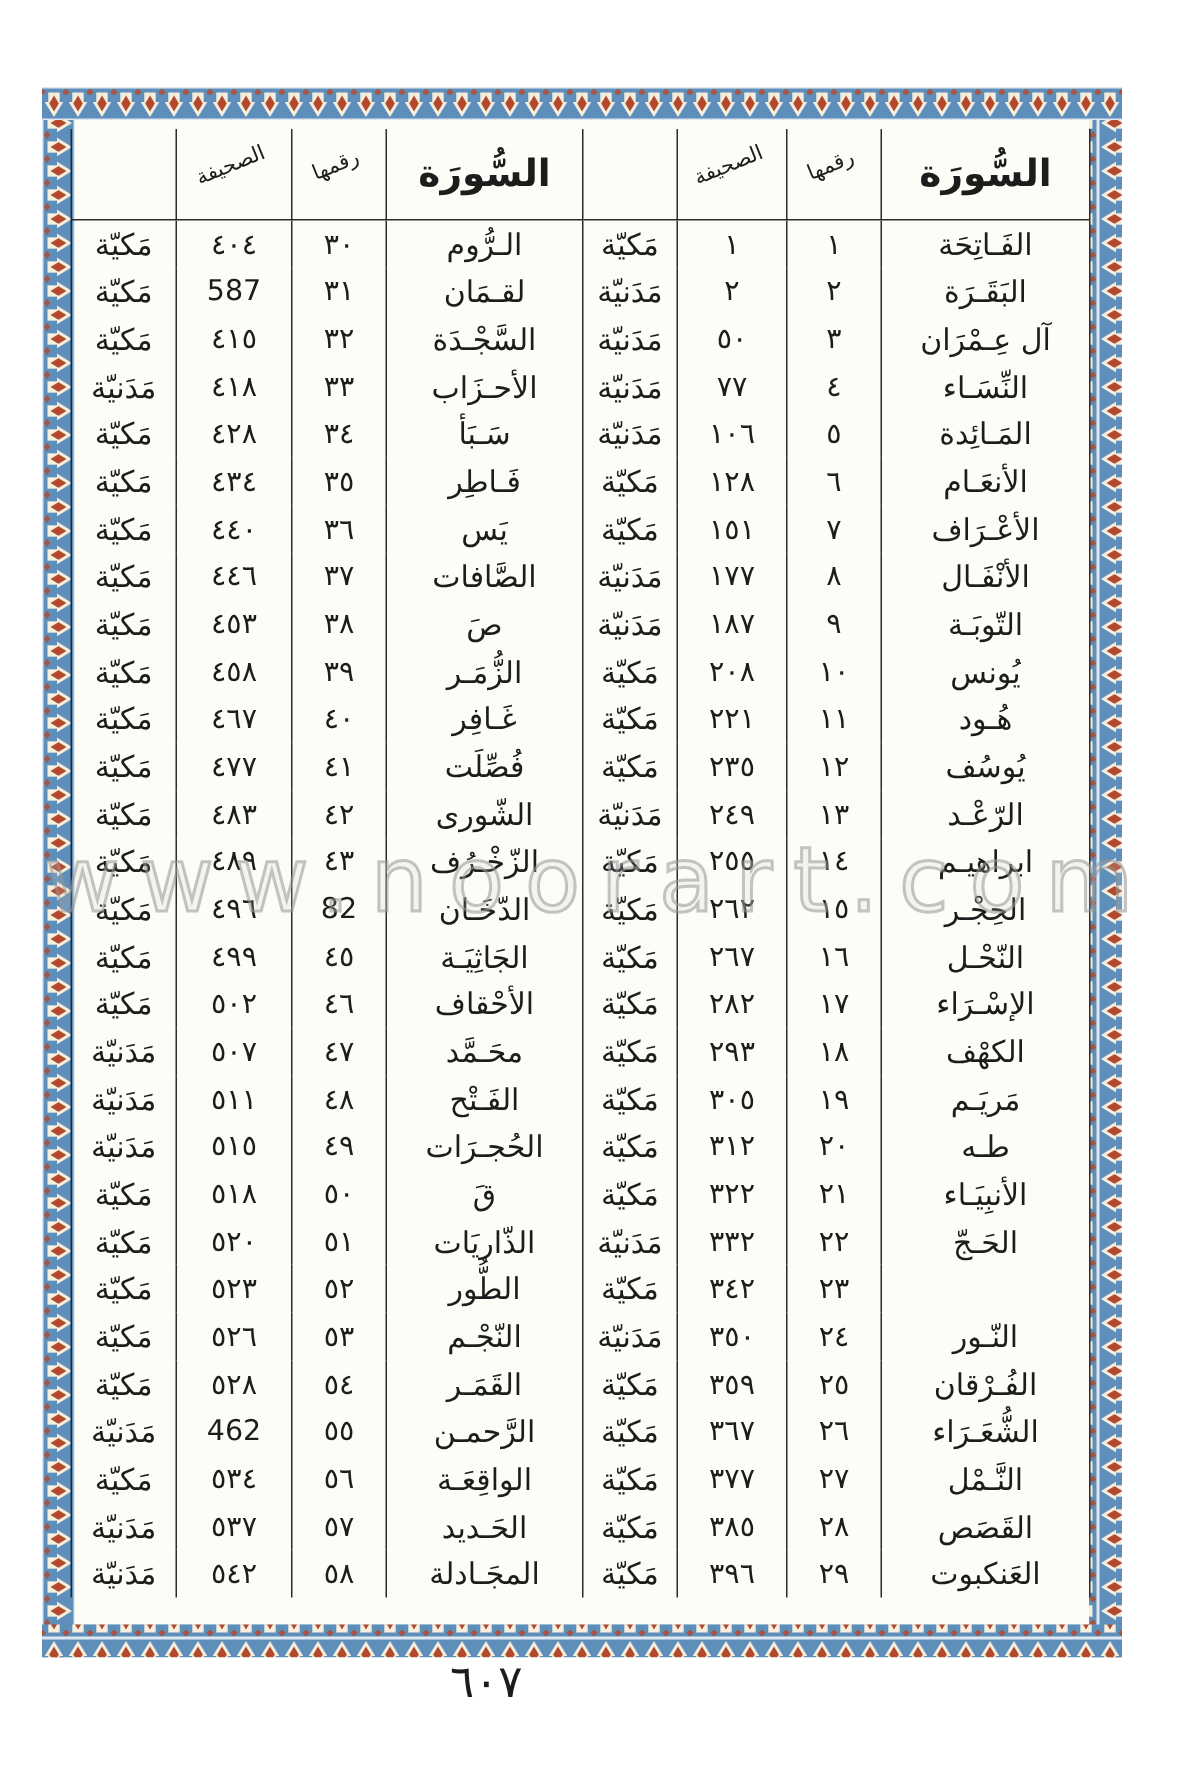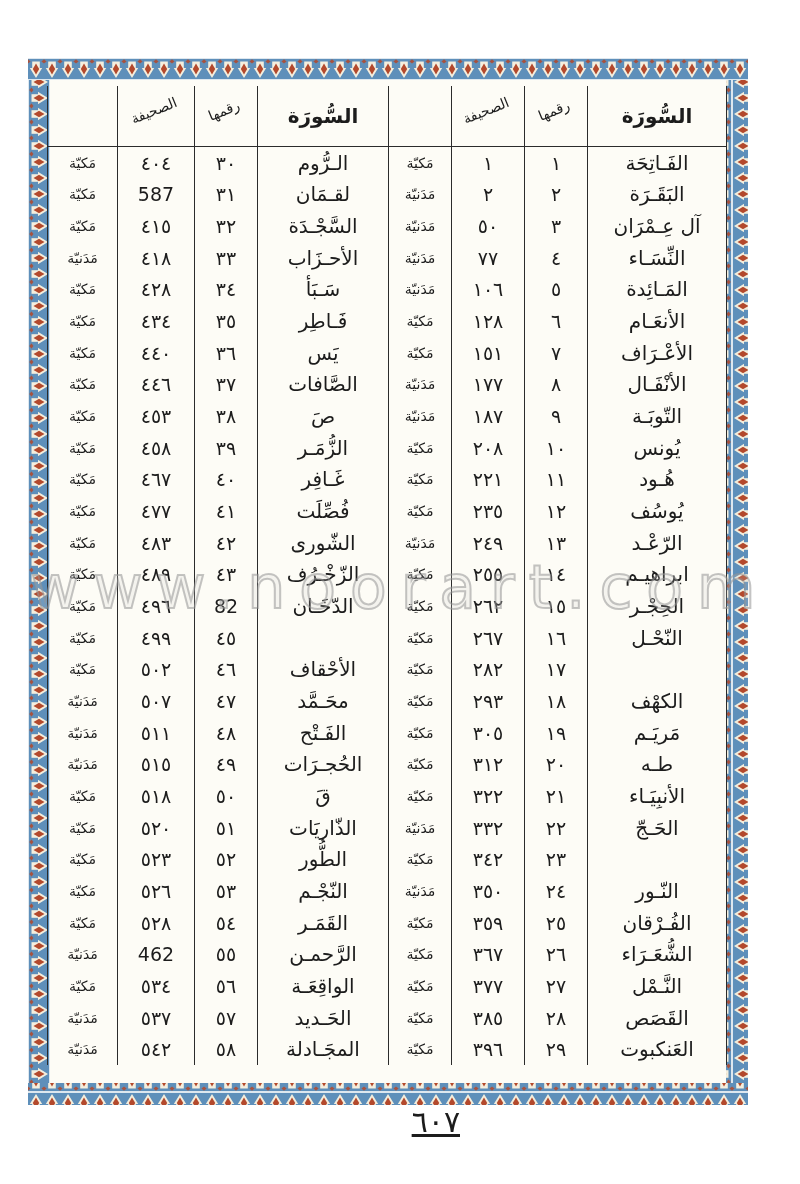--- a/index.html
+++ b/index.html
@@ -42,45 +42,45 @@
   .tbl-right{left:388px;width:339px;border-left:1.4px solid var(--c-line);
              border-right:1.4px solid var(--c-line);
              --wt:63px;--wp:73px;--wn:63px;}
   .thead{height:61px;border-bottom:1.4px solid var(--c-line);display:flex;flex:none;}
   .tbody{flex:1;display:flex;flex-direction:column;}
   .trow{flex:1;display:flex;min-height:0;}
   .cell{
     display:flex;align-items:center;justify-content:center;
     line-height:30px;white-space:nowrap;
   }
-  .c-type{width:var(--wt);border-right:1.4px solid var(--c-line);font-size:14px;}
+  .c-type{width:var(--wt);border-right:1.4px solid var(--c-line);font-size:20px;}
   .c-page{width:var(--wp);border-right:1.4px solid var(--c-line);font-size:19px;}
   .c-num {width:var(--wn);border-right:1.4px solid var(--c-line);font-size:19px;}
   .c-name{flex:1;font-size:20px;direction:rtl;}
-  .h-surah{font-size:20px;font-weight:bold;direction:rtl;}
+  .h-surah{font-size:25px;font-weight:bold;direction:rtl;}
   .h-slant span{
     display:inline-block;
     transform:rotate(-22deg) translateY(-6px);
     font-size:14px;
     direction:rtl;
   }
   
   .watermark{
     position:absolute;left:0;top:548px;width:800px;height:78px;
     z-index:6;
     font-size:60px;line-height:78px;letter-spacing:14px;
     text-align:center;white-space:nowrap;
     color:rgba(205,205,205,0.18);
     -webkit-text-stroke:2px rgba(150,150,150,0.55);
     pointer-events:none;
   }
   
   .page-number{
     position:absolute;left:300px;top:1104px;width:160px;
-    text-align:right;font-size:30px;z-index:2;direction:rtl;text-decoration:underline;
+    text-align:left;font-size:30px;z-index:2;direction:rtl;
   }
 </style>
 </head>
 <body>
 
 <div class="frame">
   <div class="page-inner"></div>
   <svg width="720" height="1047" viewBox="0 0 720 1047" xmlns="http://www.w3.org/2000/svg" xmlns:xlink="http://www.w3.org/1999/xlink">
     <defs>
       <g id="motif">
@@ -211,20 +211,21 @@
       <div class="trow">
         <div class="cell c-type">مَكيّة</div>
         <div class="cell c-page">٤٩٦</div>
         <div class="cell c-num">82</div>
         <div class="cell c-name">الدّخَـان</div>
       </div>
       <div class="trow">
         <div class="cell c-type">مَكيّة</div>
         <div class="cell c-page">٤٩٩</div>
         <div class="cell c-num">٤٥</div>
+        <div class="cell c-name">الجَاثِيَـة</div>
       </div>
       <div class="trow">
         <div class="cell c-type">مَكيّة</div>
         <div class="cell c-page">٥٠٢</div>
         <div class="cell c-num">٤٦</div>
         <div class="cell c-name">الأحْقاف</div>
       </div>
       <div class="trow">
         <div class="cell c-type">مَدَنيّة</div>
         <div class="cell c-page">٥٠٧</div>
@@ -405,20 +406,21 @@
       <div class="trow">
         <div class="cell c-type">مَكيّة</div>
         <div class="cell c-page">٢٦٧</div>
         <div class="cell c-num">١٦</div>
         <div class="cell c-name">النّحْـل</div>
       </div>
       <div class="trow">
         <div class="cell c-type">مَكيّة</div>
         <div class="cell c-page">٢٨٢</div>
         <div class="cell c-num">١٧</div>
+        <div class="cell c-name">الإسْـرَاء</div>
       </div>
       <div class="trow">
         <div class="cell c-type">مَكيّة</div>
         <div class="cell c-page">٢٩٣</div>
         <div class="cell c-num">١٨</div>
         <div class="cell c-name">الكهْف</div>
       </div>
       <div class="trow">
         <div class="cell c-type">مَكيّة</div>
         <div class="cell c-page">٣٠٥</div>

